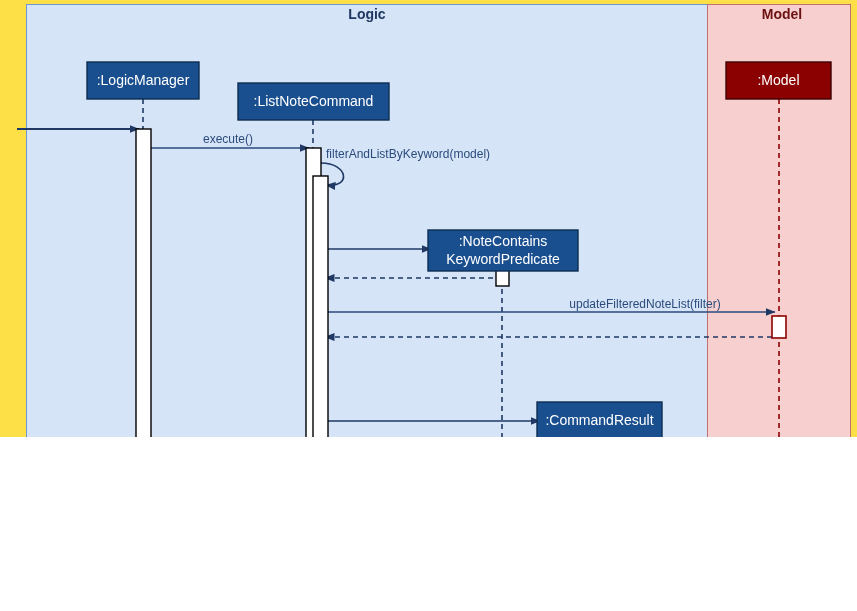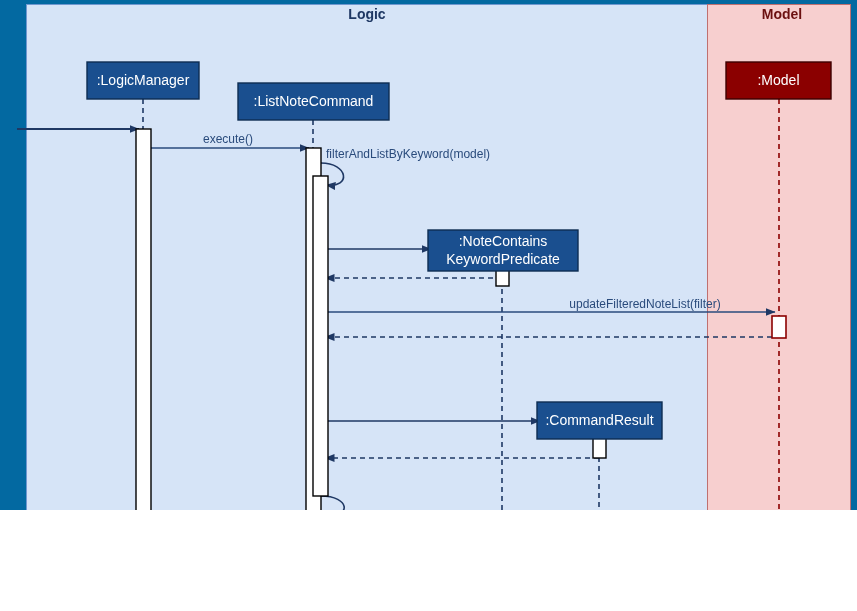--- a/index.html
+++ b/index.html
@@ -6,22 +6,22 @@
     margin: 0;
     padding: 0;
     background: #ffffff;
   }
   body {
     font-family: "Liberation Sans", sans-serif;
   }
   #diagram-root {
     position: relative;
     width: 857px;
-    height: 510px;
-    background: #0369a1;
+    height: 437px;
+    background: #fde047;
     overflow: hidden;
   }
   svg#uml {
     display: block;
     width: 857px;
     height: 611px;
   }
   .region-label {
     font-family: "Liberation Sans", sans-serif;
     font-size: 14px;

